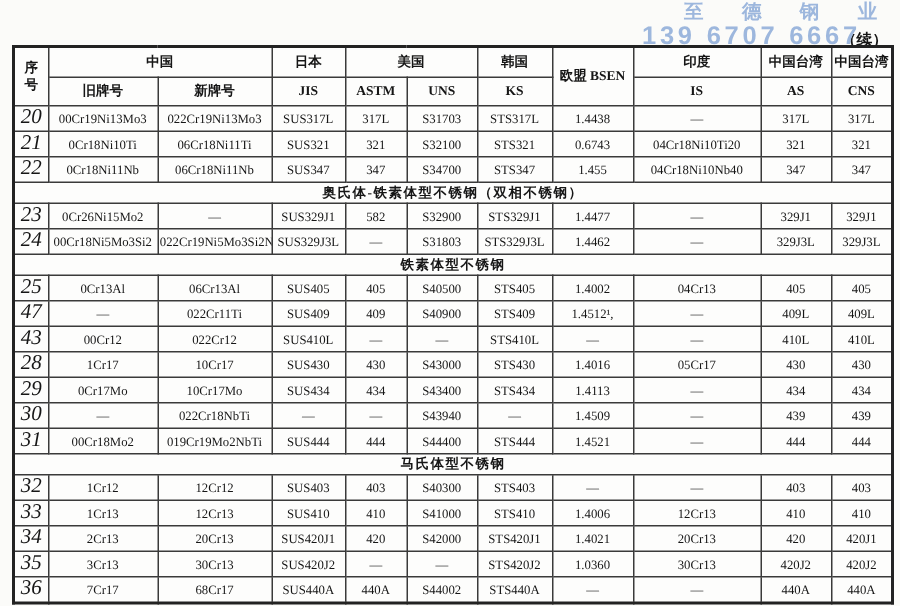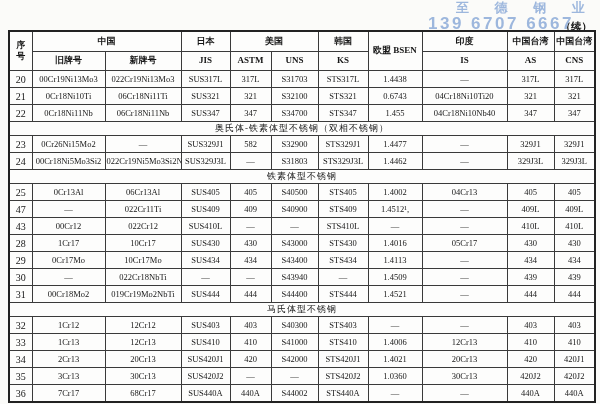--- a/index.html
+++ b/index.html
@@ -29,23 +29,23 @@
     padding:0 1px;
     text-align:center;vertical-align:middle;
     overflow:hidden;white-space:nowrap;
   }
   .grade-table{border:2px solid #222;}
   .grade-table thead th{
     font-size:9px;font-weight:bold;height:18px;line-height:1.1;
   }
   .grade-table thead tr.hrow1 th{height:19px;}
   .grade-table td{font-size:8.5px;height:16px;}
-  .grade-table td.c0{font-size:10px;}
+  .grade-table td.c0{font-size:14px;font-style:italic;}
   .grade-table tr.section-row td{
-    height:11px;font-size:9px;font-weight:normal;letter-spacing:1px;
+    height:11px;font-size:9px;font-weight:bold;letter-spacing:1px;
   }
   .seq-head span{display:block;line-height:1.25;}
 </style>
 </head>
 <body>
 
 <div class="watermark">
   <div class="wm-line1">至 德 钢 业</div>
   <div class="wm-line2">139 6707 6667</div>
 </div>

